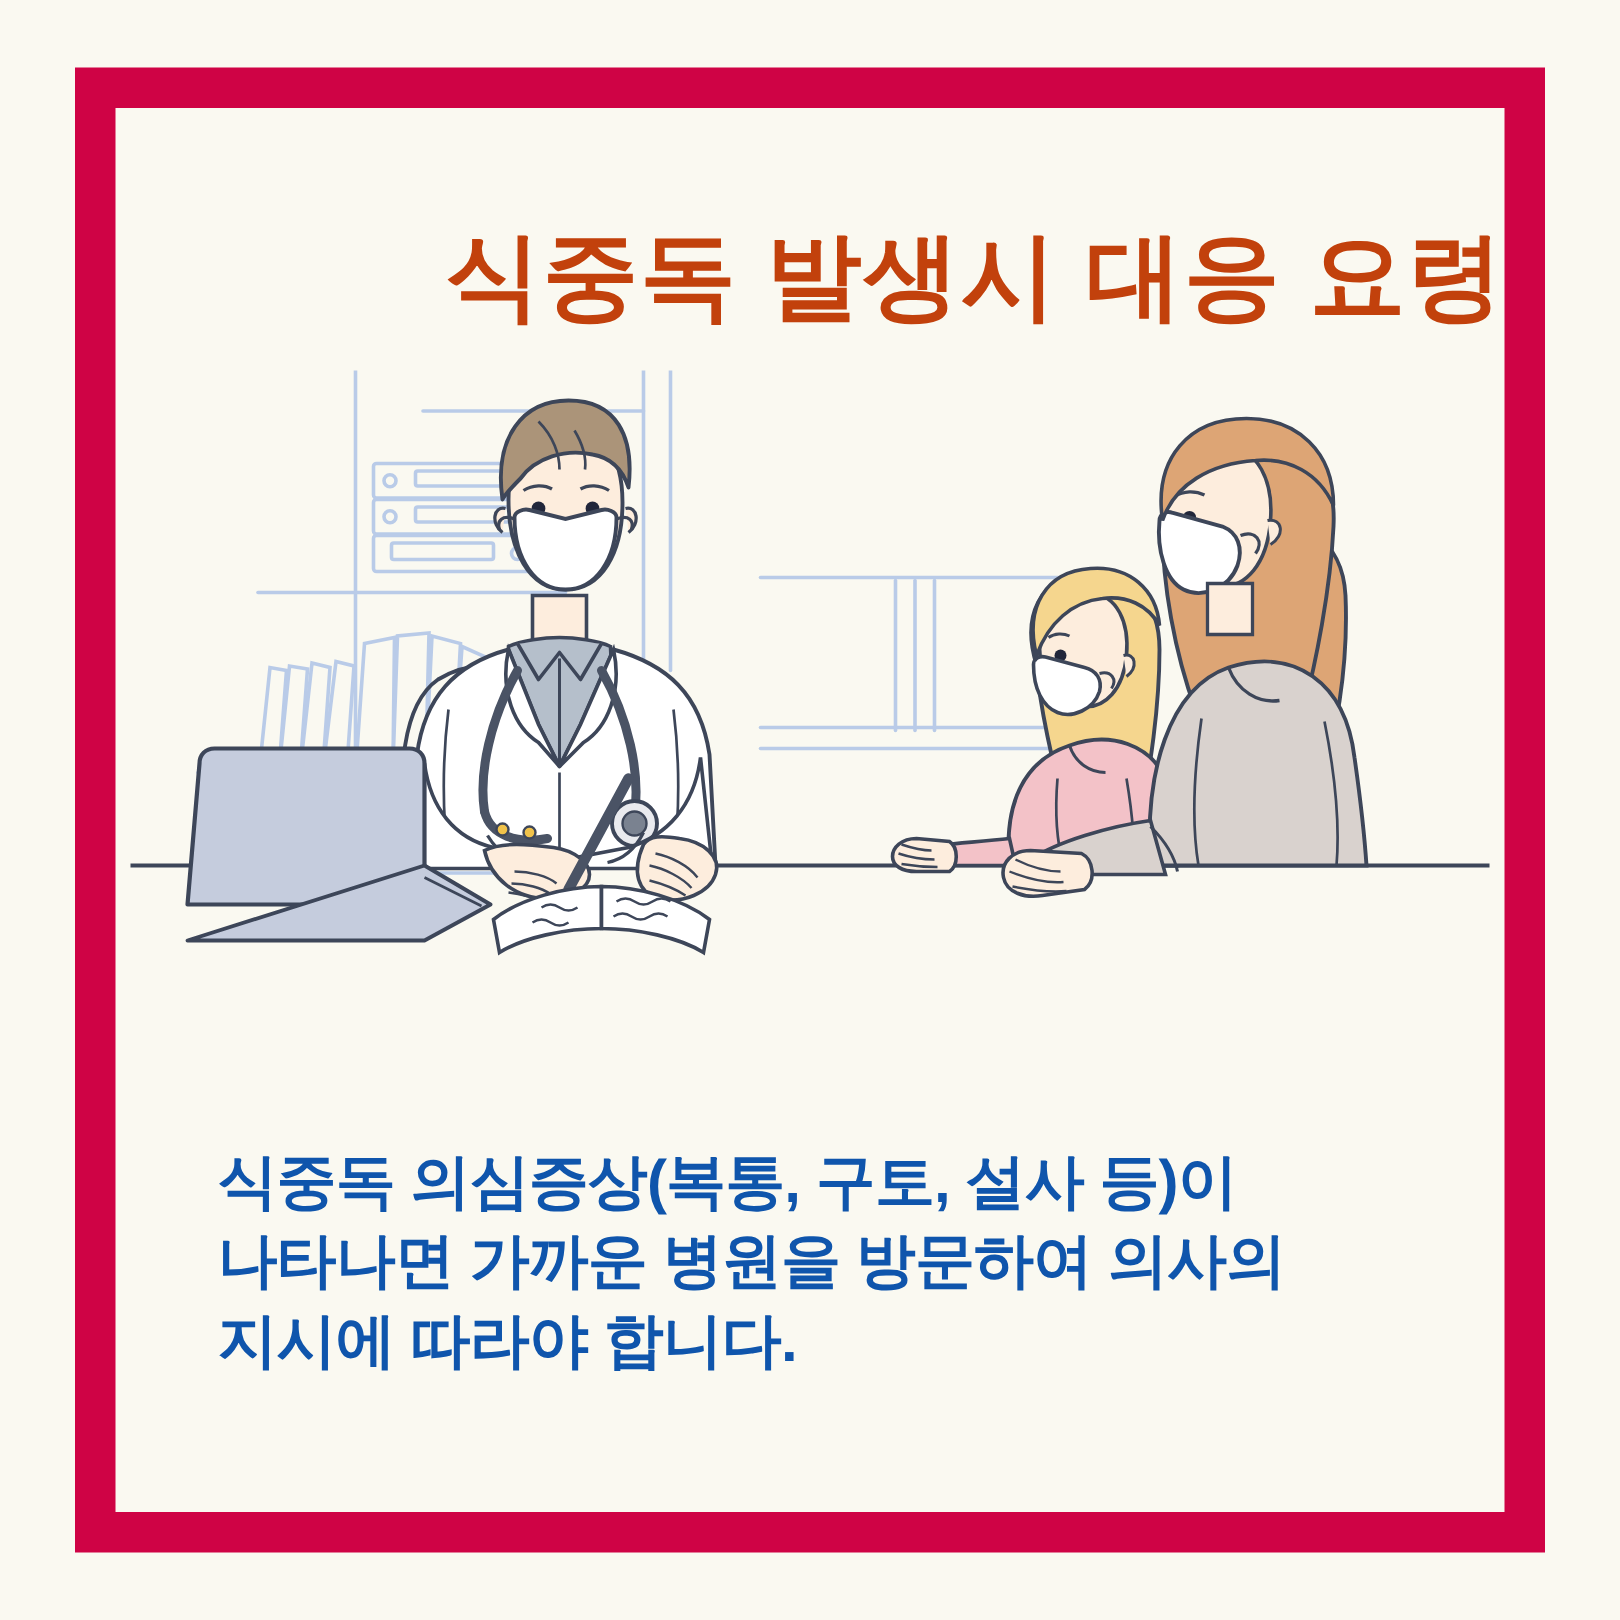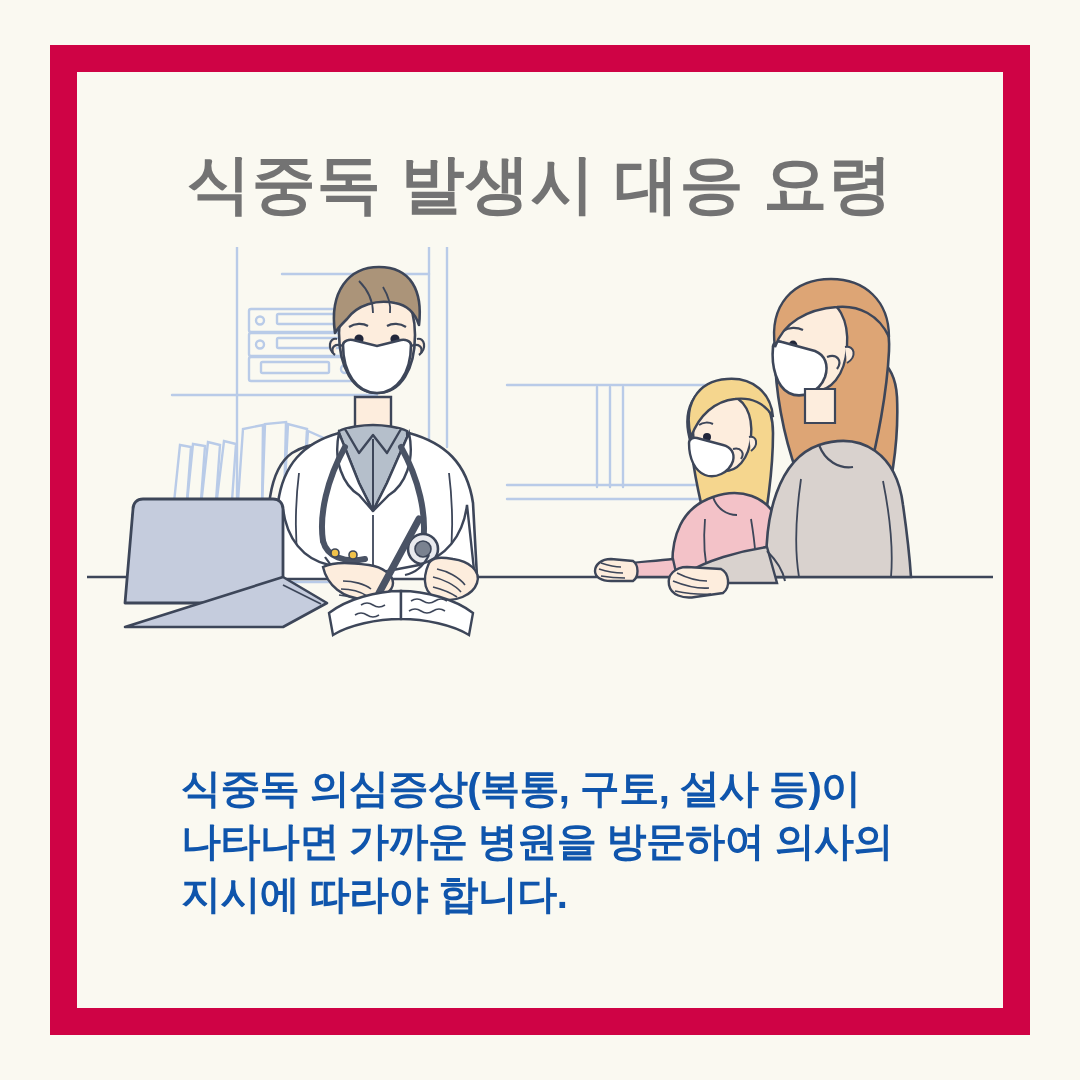--- a/index.html
+++ b/index.html
@@ -41,22 +41,22 @@
     width: 926px;
     height: 936px;
   }
 
   
   .title {
     position: absolute;
     left: 0;
     top: 78px;
     width: 926px;
-    text-align: center;
-    color: #737373;
+    text-align: right;
+    color: #c2410c;
     font-size: 64px;
     font-weight: bold;
     letter-spacing: 1px;
     line-height: 1.08;
     white-space: nowrap;
   }
 
   
   .illus {
     position: absolute;
@@ -73,21 +73,20 @@
     left: 68px;
     top: 690px;
     width: 840px;
     color: #0f55ac;
     font-size: 40px;
     font-weight: bold;
     line-height: 1.33;
     letter-spacing: -0.6px;
     word-break: keep-all;
     text-align: left;
-    margin-left: 36px;
   }
 </style>
 </head>
 <body>
 
 <div class="poster">
 
   <div class="frame"></div>
 
   <div class="inner">

